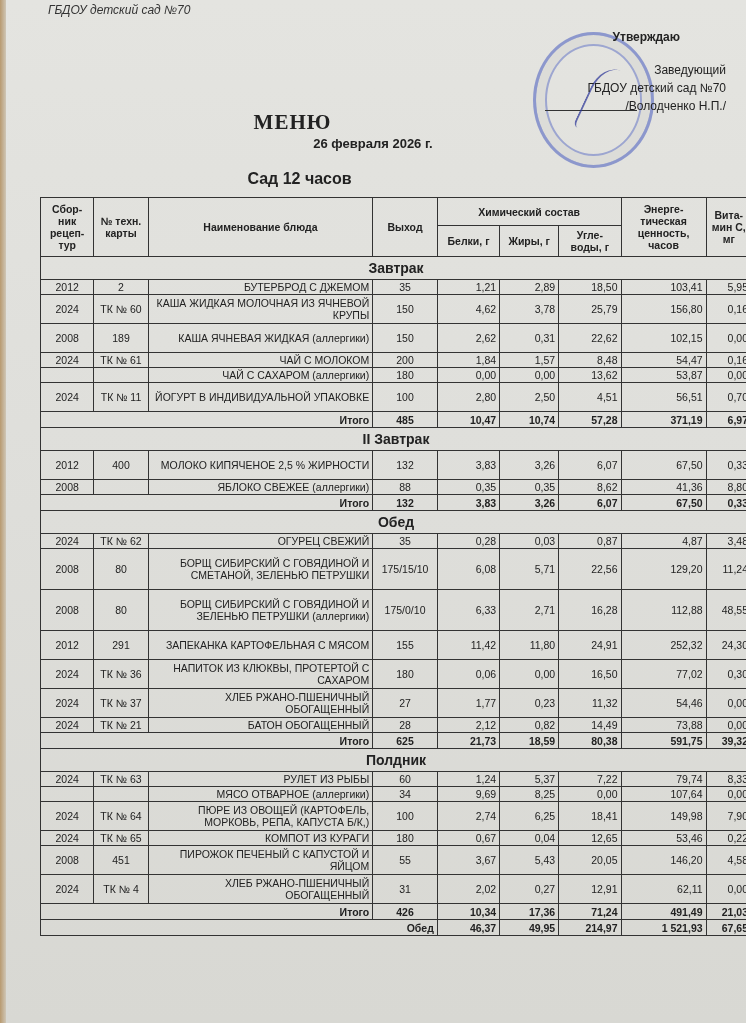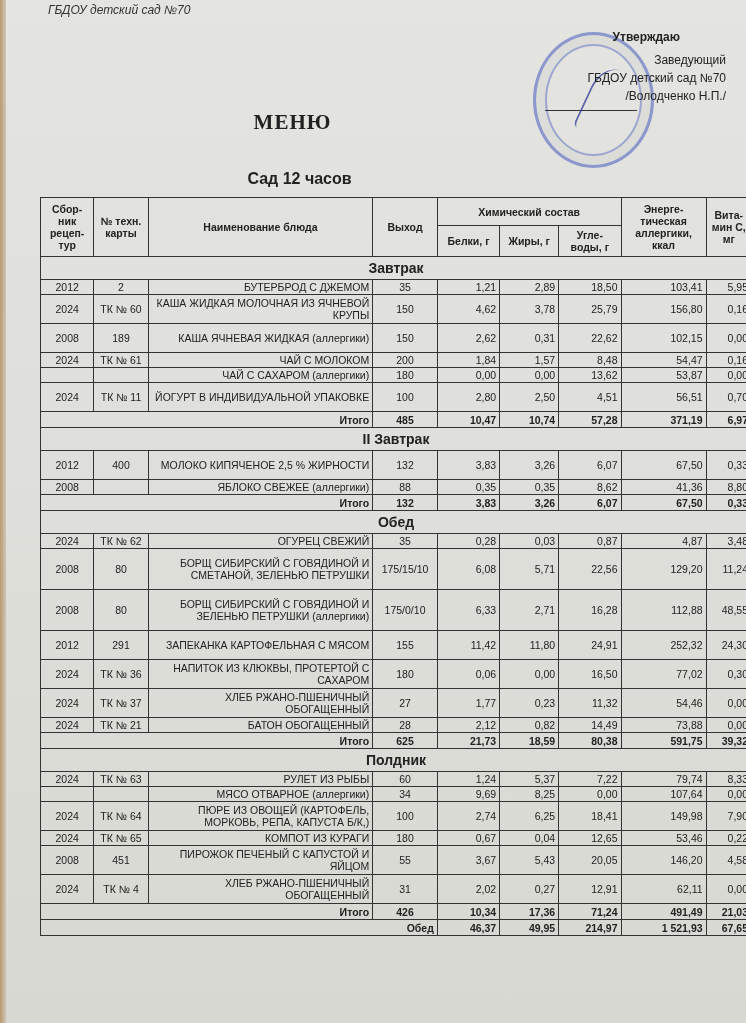--- a/index.html
+++ b/index.html
@@ -16,21 +16,21 @@
   }
   .edge-left {
     position:absolute; left:0; top:0; width:6px; height:1023px;
     background:linear-gradient(90deg,#b89a70,#cfc6b6);
   }
   .org-name {
     position:absolute; left:48px; top:3px; font-size:12px; font-style:italic; color:#333;
   }
   .approve { position:absolute; right:20px; top:28px; text-align:right; font-size:12px; line-height:18px; color:#222; }
   .approve .ttl { position:absolute; right:46px; top:0; white-space:nowrap; font-weight:bold; }
-  .approve .l1 { margin-top:23px; }
+  .approve .l1 { margin-top:33px; }
   .stamp {
     position:absolute; left:533px; top:32px; width:115px; height:130px;
     border:3px solid rgba(70,90,190,.55); border-radius:50%;
     box-shadow: inset 0 0 0 9px rgba(220,220,216,1), inset 0 0 0 11px rgba(70,90,190,.45);
   }
   .sign {
     position:absolute; left:585px; top:70px; width:50px; height:70px;
     border-left:2px solid rgba(40,50,150,.7); transform:rotate(25deg);
     border-radius:40% 10% 40% 10%;
   }
@@ -89,20 +89,21 @@
   <div class="sign"></div>
 
   <div class="approve">
     <div class="ttl">Утверждаю</div>
     <div class="l1">Заведующий</div>
     <div>ГБДОУ детский сад №70</div>
     <div>/Володченко Н.П./</div>
   </div>
 
   <div class="title"><span>МЕНЮ</span></div>
+  <div class="date">26 февраля 2026 г.</div>
   <div class="sad">Сад 12 часов</div>
 
   <table class="menu">
     <colgroup>
       <col class="c-sb">
         <col class="c-tk">
         <col class="c-nm">
         <col class="c-out">
       <col class="c-b">
         <col class="c-z">
@@ -110,21 +111,21 @@
         <col class="c-e">
         <col class="c-v">
     </colgroup>
     <thead>
       <tr style="height:28px">
         <th rowspan="2">Сбор-ник рецеп-тур</th>
         <th rowspan="2">№ техн. карты</th>
         <th rowspan="2">Наименование блюда</th>
         <th rowspan="2">Выход</th>
         <th colspan="3">Химический состав</th>
-        <th rowspan="2">Энерге-тическая аллергики, ккал</th>
+        <th rowspan="2">Энерге-тическая ценность, часов</th>
         <th rowspan="2">Вита-мин С, мг</th>
       </tr>
       <tr style="height:31px">
         <th>Белки, г</th>
         <th>Жиры, г</th>
         <th>Угле-воды, г</th>
       </tr>
     </thead>
     <tbody id="tbody">
         <tr class="sec">

